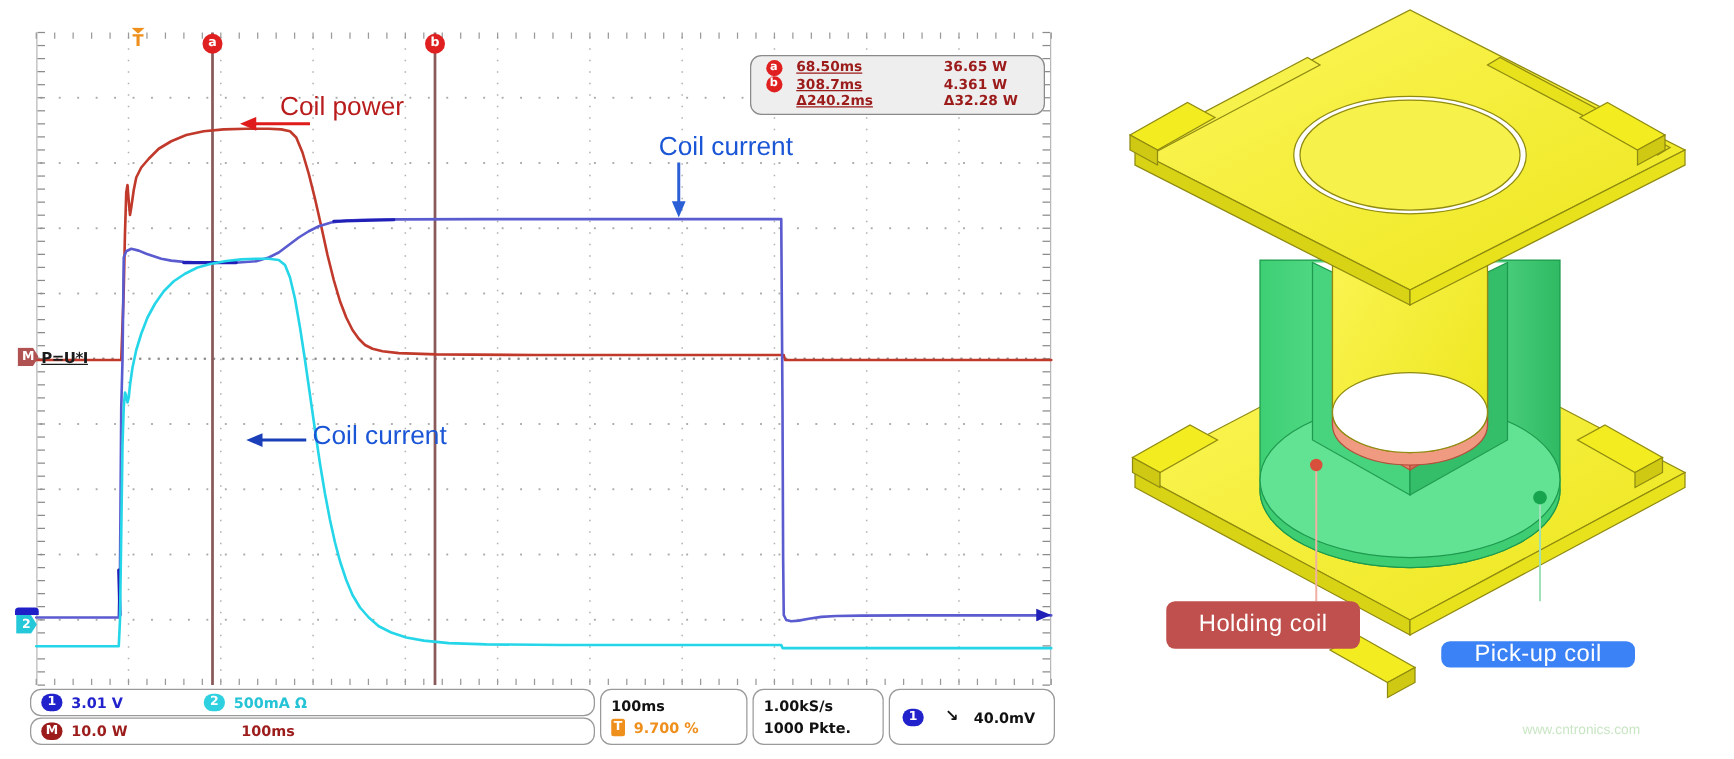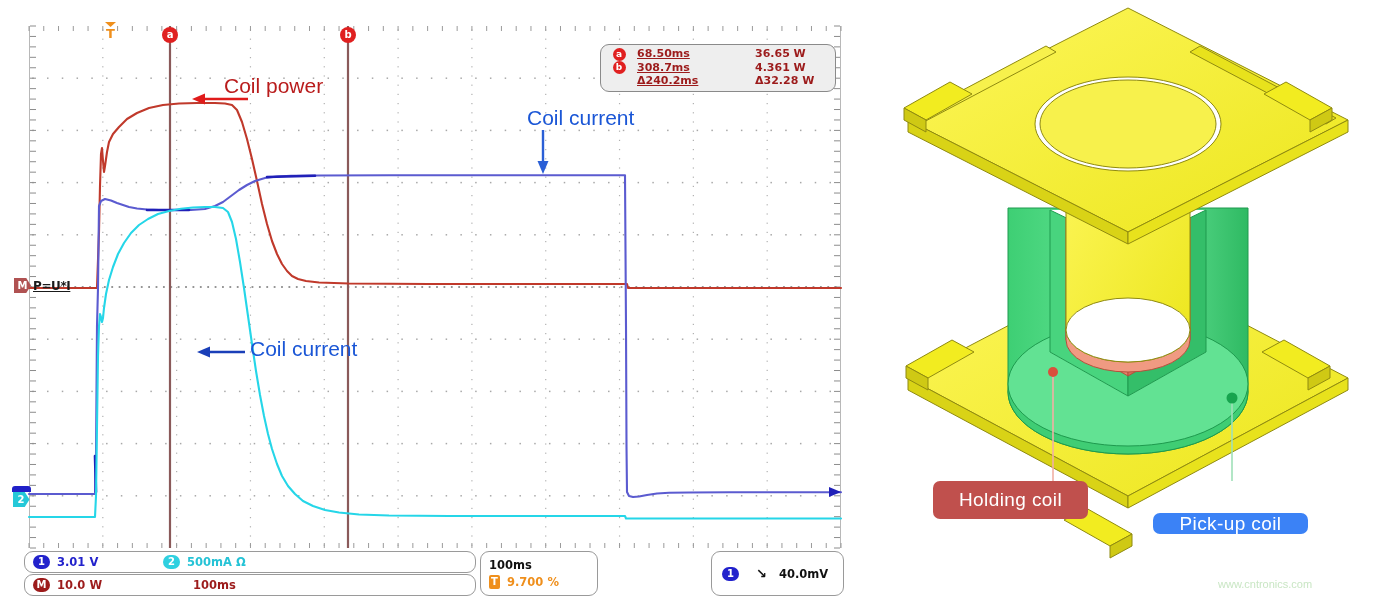--- a/index.html
+++ b/index.html
@@ -1684,20 +1684,24 @@
     </div>
 
     <div class="bar" id="bar-time">
       <div style="color:#111;">100ms</div>
       <div class="bar-seg" style="margin-top:3px;">
         <span class="chip orange">T</span>
         <span class="v-orange">9.700 %</span>
       </div>
     </div>
 
+    <div class="bar" id="bar-rate">
+      <div style="color:#111;">1.00kS/s</div>
+      <div style="color:#111; margin-top:3px;">1000 Pkte.</div>
+    </div>
 
     <div class="bar" id="bar-trig">
       <span class="chip blue">1</span>
       <span class="trig-slope">↘</span>
       <span style="color:#111;">40.0mV</span>
     </div>
   </div>
 
   <div id="coil-panel">
     <svg id="coil-svg" viewBox="0 0 517 607">

